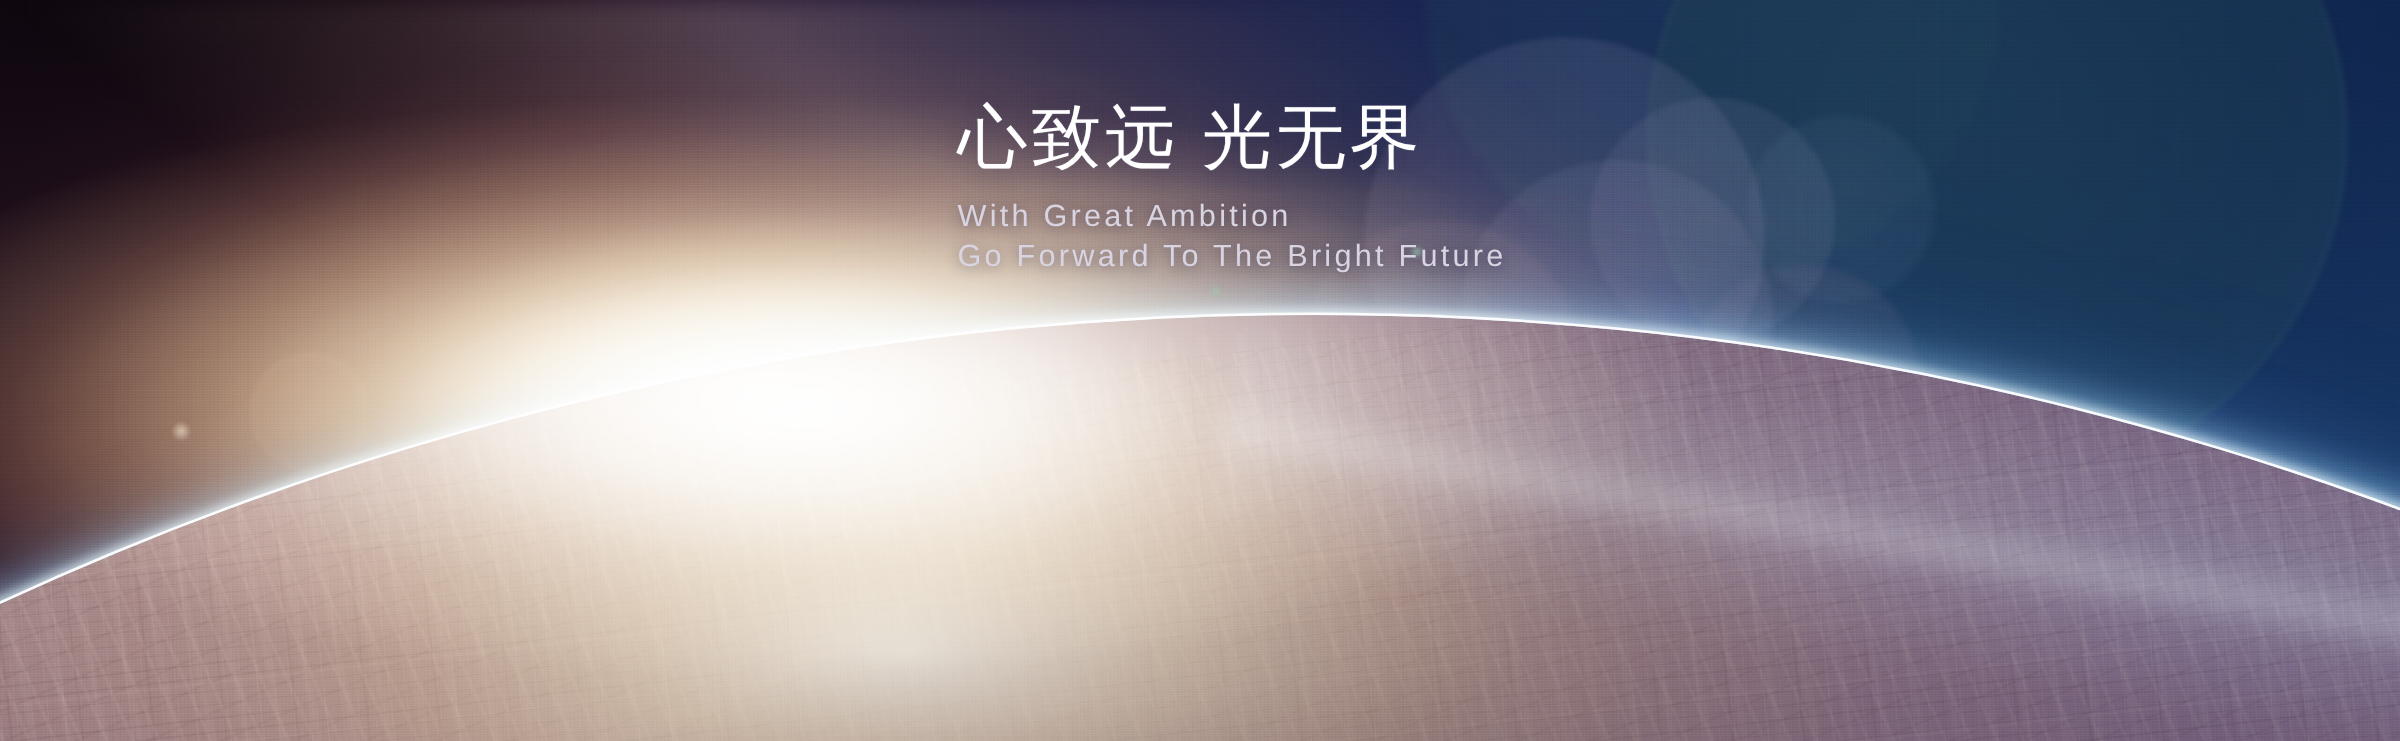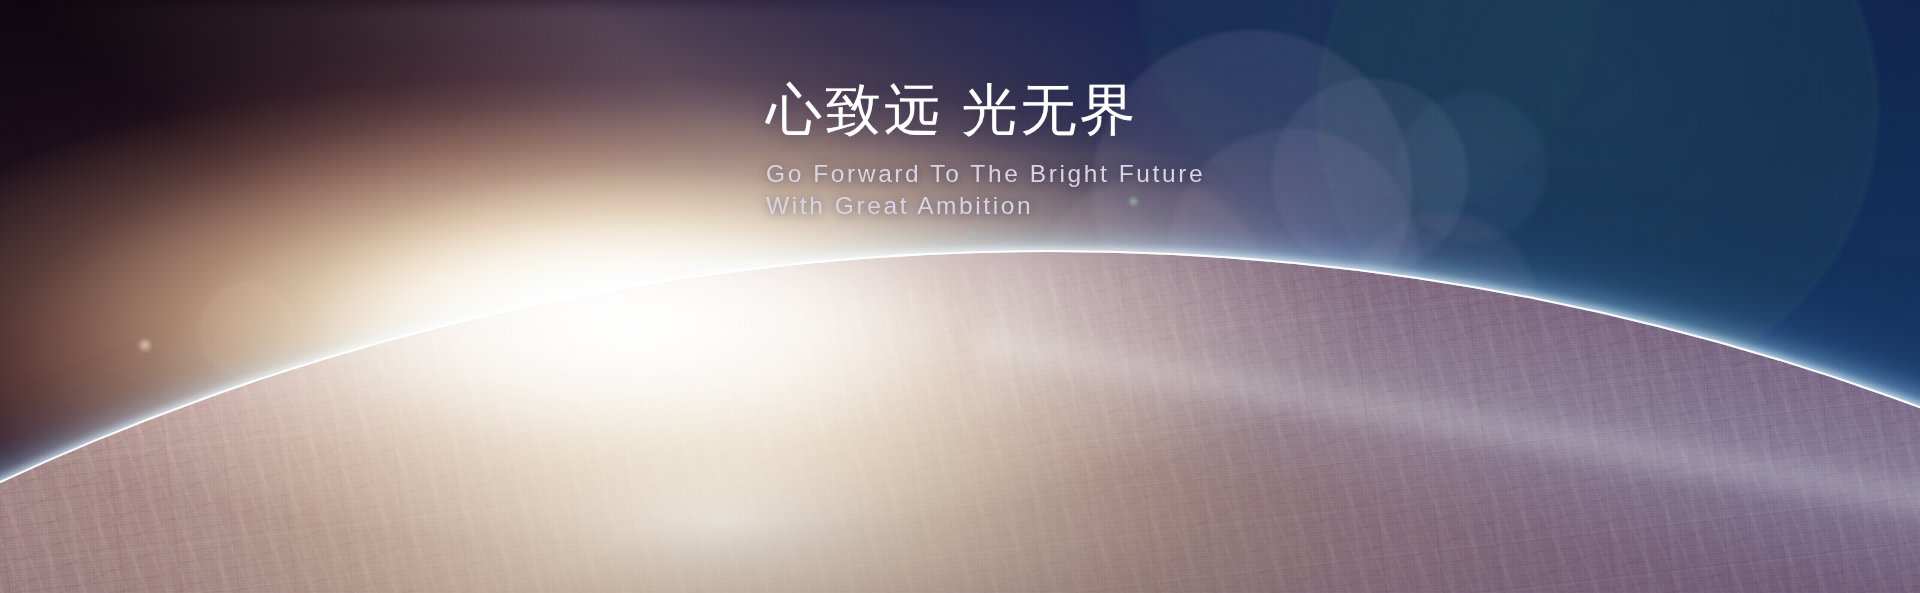--- a/index.html
+++ b/index.html
@@ -494,18 +494,18 @@
 
   <div class="orb flare-dot"></div>
   <div class="orb flare-dot-3"></div>
   <div class="orb flare-dot-2"></div>
 
   <div class="layer grain"></div>
 
   <div class="hero-copy">
     <h1 class="hero-title">心致远  光无界</h1>
     <p class="hero-sub">
+      <span class="sub-line">With Great Ambition</span>
       <span class="sub-line">Go Forward To The Bright Future</span>
-      <span class="sub-line">With Great Ambition</span>
     </p>
   </div>
 
 </div>
 
 </body></html>

